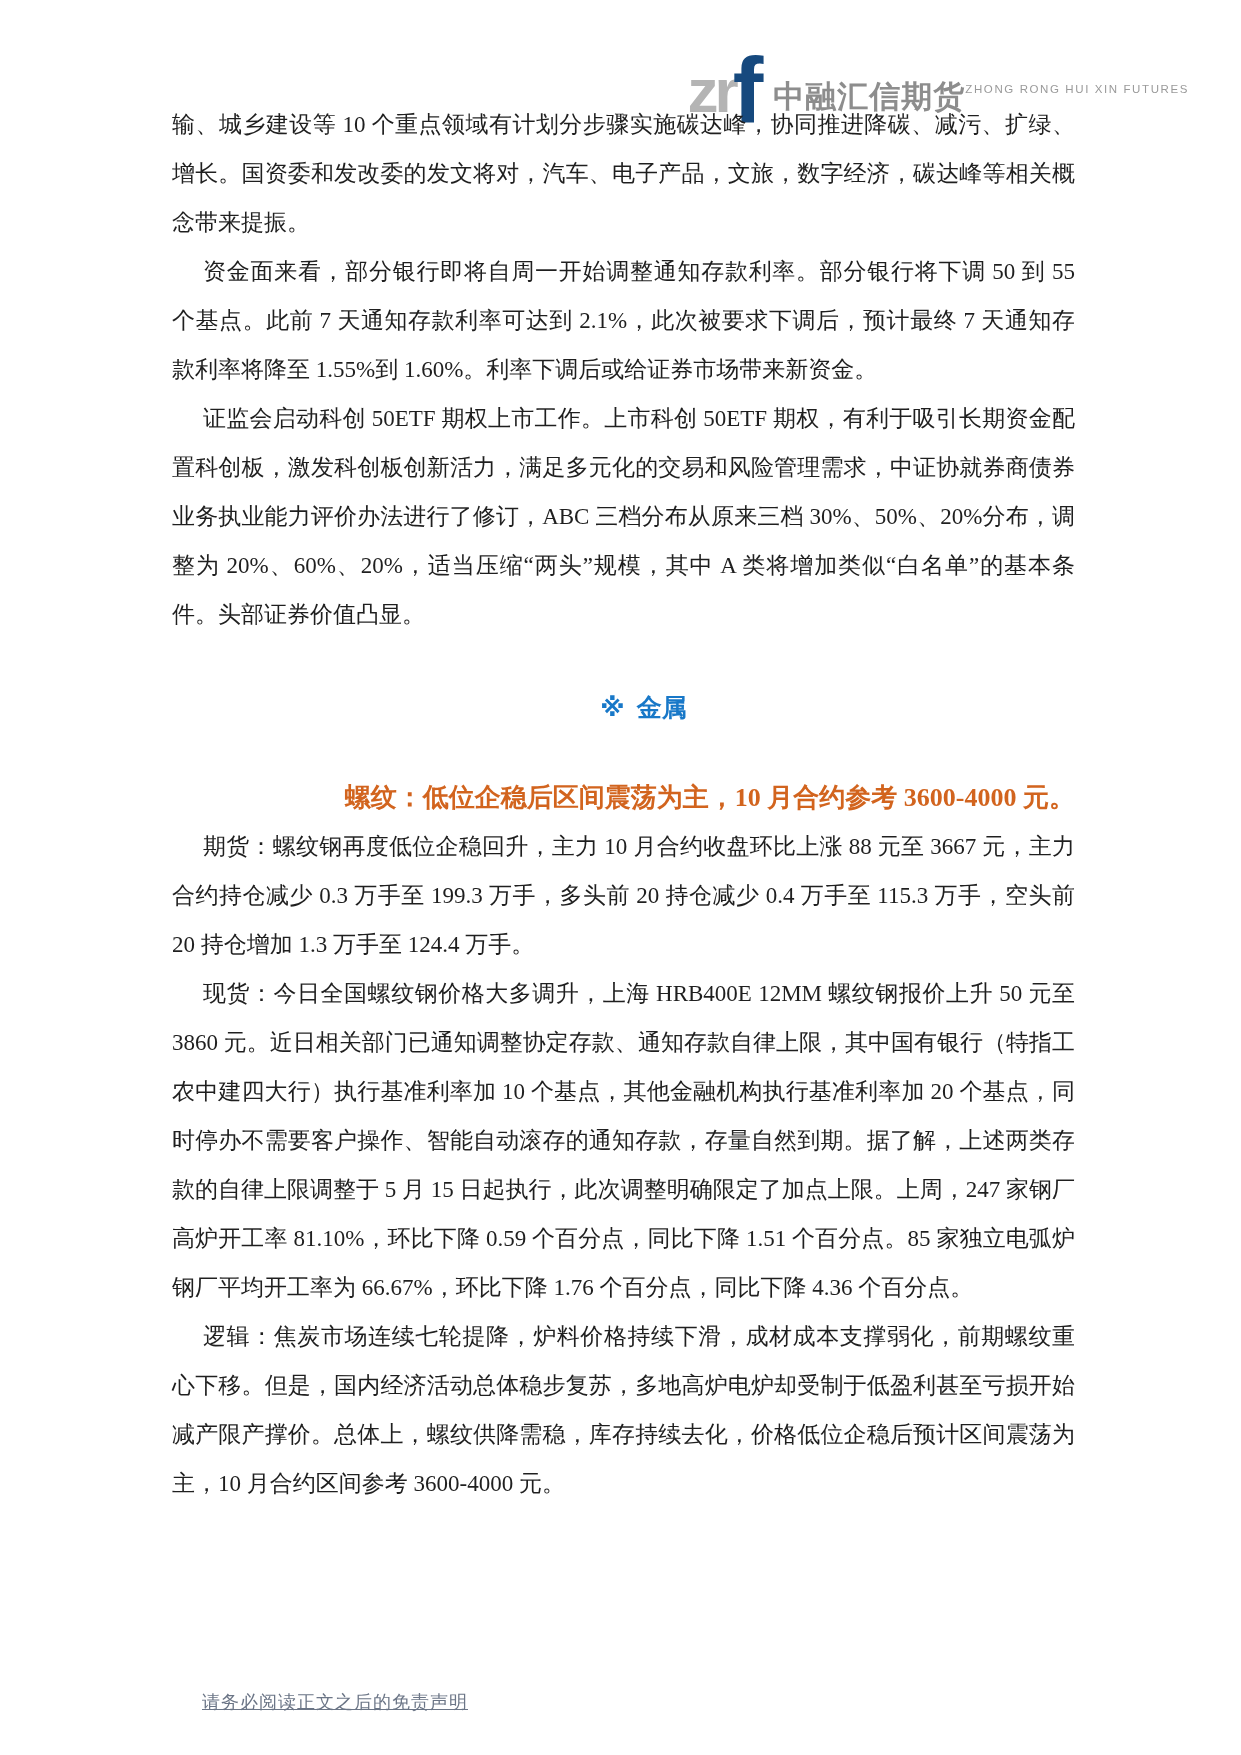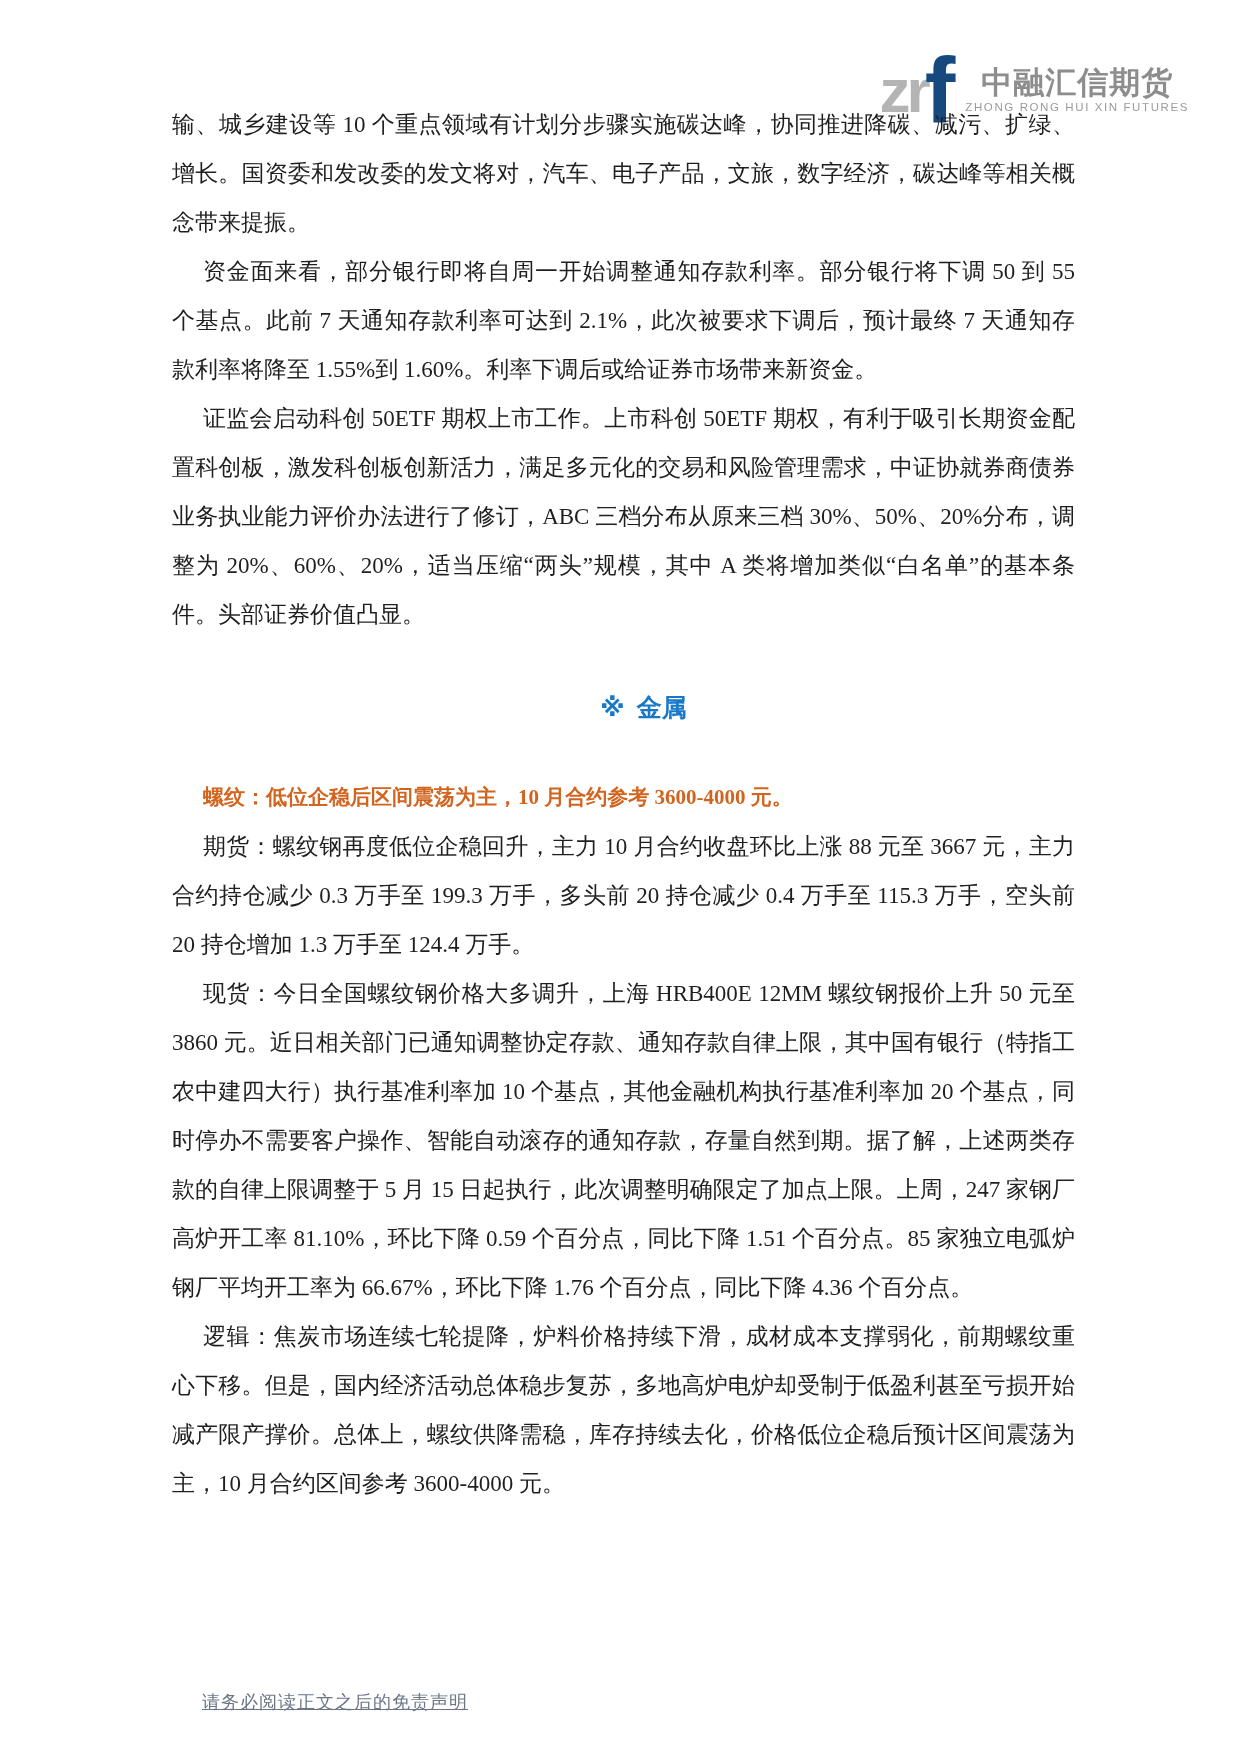--- a/index.html
+++ b/index.html
@@ -27,21 +27,21 @@
   .logo-z, .logo-r {
     font-size:62px; color:#b4b4b4; letter-spacing:-4px;
     line-height:0.78;
   }
   .logo-f {
     font-size:92px; color:#16497e; margin-left:-2px;
     line-height:0.62; position:relative; top:10px;
   }
   .logo-text {
     font-family:"Liberation Sans","DejaVu Sans",sans-serif;
-    display:flex; flex-direction:column; padding-bottom:2px;align-items:center;
+    display:flex; padding-bottom:2px;
   }
   .logo-cn {
     font-size:31px; font-weight:bold; color:#8d8d8d; letter-spacing:1px;
     line-height:1.05;
   }
   .logo-en {
     font-size:11.5px; font-weight:normal; color:#9a9a9a; letter-spacing:1.6px;
     margin-top:2px;
   }
 
@@ -57,24 +57,24 @@
   .section-heading {
     font-family:"Liberation Sans","DejaVu Sans",sans-serif;
     font-size:25px; font-weight:bold;
     line-height:44px; margin-top:46px;
     padding-left:40px;
     text-align:center;
   }
   .section-heading .marker { margin-right:12px; }
 
   .subsection-heading {
-    font-size:21px; font-weight:bold;
+    font-size:26px; font-weight:bold;
     line-height:49px; margin-top:44px;
     padding-left:31px;
-    text-align:left;
+    text-align:right;
   }
 
   
   .footer {
     position:absolute; left:202px; top:1690px;
     font-size:18px; color:#6b7586; letter-spacing:1px;text-decoration:underline;
   }
 </style>
 </head>
 <body>

